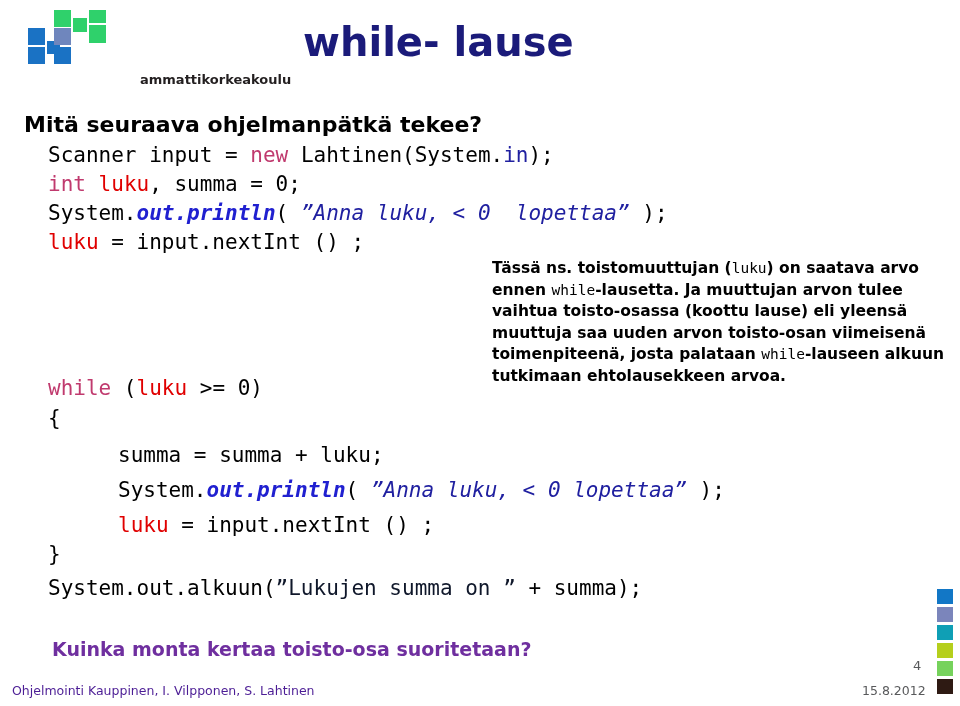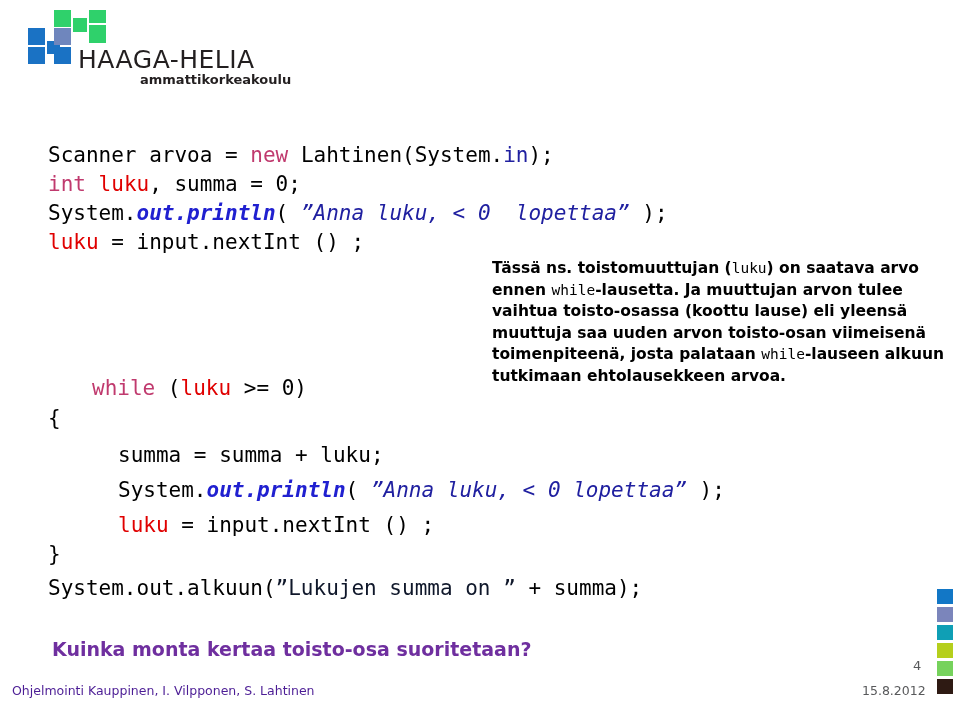--- a/index.html
+++ b/index.html
@@ -111,32 +111,33 @@
         <div class="sq" style="left: 20px; top: 22px; width: 17px; height: 17px; background: rgb(26, 114, 196);"></div>
         <div class="sq" style="left: 20px; top: 41px; width: 17px; height: 17px; background: rgb(26, 114, 196);"></div>
         <div class="sq" style="left: 39px; top: 35px; width: 13px; height: 13px; background: rgb(26, 114, 196);"></div>
         <div class="sq" style="left: 46px; top: 22px; width: 17px; height: 17px; background: rgb(111, 134, 189);"></div>
         <div class="sq" style="left: 46px; top: 41px; width: 17px; height: 17px; background: rgb(26, 114, 196);"></div>
         <div class="sq" style="left: 46px; top: 4px; width: 17px; height: 17px; background: rgb(47, 209, 107);"></div>
         <div class="sq" style="left: 65px; top: 12px; width: 14px; height: 14px; background: rgb(47, 209, 107);"></div>
         <div class="sq" style="left: 81px; top: 4px; width: 17px; height: 13px; background: rgb(47, 209, 107);"></div>
         <div class="sq" style="left: 81px; top: 19px; width: 17px; height: 18px; background: rgb(47, 209, 107);"></div>
       </div>
-    <div class="logo-name">HAAGA-HELIA</div>
     <div class="logo-sub">ammattikorkeakoulu</div>
   </div>
 
+  <div class="title">while- lause</div>
 
+  <div class="question">Mitä seuraava ohjelmanpätkä tekee?</div>
 
   <div id="code-block">
-      <div class="code" style="top: 143px; left: 48px;"><span>Scanner arvoa = </span><span class="kw">new</span><span> Lahtinen(System.</span><span class="blu">in</span><span>);</span></div>
+      <div class="code" style="top: 143px; left: 48px;"><span>Scanner input = </span><span class="kw">new</span><span> Lahtinen(System.</span><span class="blu">in</span><span>);</span></div>
       <div class="code" style="top: 172px; left: 48px;"><span class="kw">int</span><span> </span><span class="var">luku</span><span>, summa = 0;</span></div>
       <div class="code" style="top: 201px; left: 48px;"><span>System.</span><span class="mth">out.println</span><span>( </span><span class="str">”Anna luku, &lt; 0  lopettaa”</span><span> );</span></div>
       <div class="code" style="top: 230px; left: 48px;"><span class="var">luku</span><span> = input.nextInt () ;</span></div>
-      <div class="code" style="top: 376px; left: 48px; margin-left: 44px;"><span class="kw">while</span><span> (</span><span class="var">luku</span><span> &gt;= 0)</span></div>
+      <div class="code" style="top: 376px; left: 48px;"><span class="kw">while</span><span> (</span><span class="var">luku</span><span> &gt;= 0)</span></div>
       <div class="code" style="top: 406px; left: 48px;"><span>{</span></div>
       <div class="code" style="top: 443px; left: 118px;"><span>summa</span><span> = </span><span>summa</span><span> + luku;</span></div>
       <div class="code" style="top: 478px; left: 118px;"><span>System.</span><span class="mth">out.println</span><span>( </span><span class="str">”Anna luku, &lt; 0 lopettaa”</span><span> );</span></div>
       <div class="code" style="top: 513px; left: 118px;"><span class="var">luku</span><span> = input.nextInt () ;</span></div>
       <div class="code" style="top: 542px; left: 48px;"><span>}</span></div>
       <div class="code" style="top: 576px; left: 48px;"><span>System.out.alkuun(</span><span class="strp">”Lukujen summa on ”</span><span> + summa);</span></div>
     </div>
 
   <div class="callout" id="callout-text"><span>Tässä ns. toistomuuttujan (</span><code>luku</code><span>) on saatava arvo ennen </span><code>while</code><span>-lausetta. Ja muuttujan arvon tulee vaihtua toisto-osassa (koottu lause) eli yleensä muuttuja saa uuden arvon toisto-osan viimeisenä toimenpiteenä, josta palataan </span><code>while</code><span>-lauseen alkuun tutkimaan ehtolausekkeen arvoa.</span></div>
 

